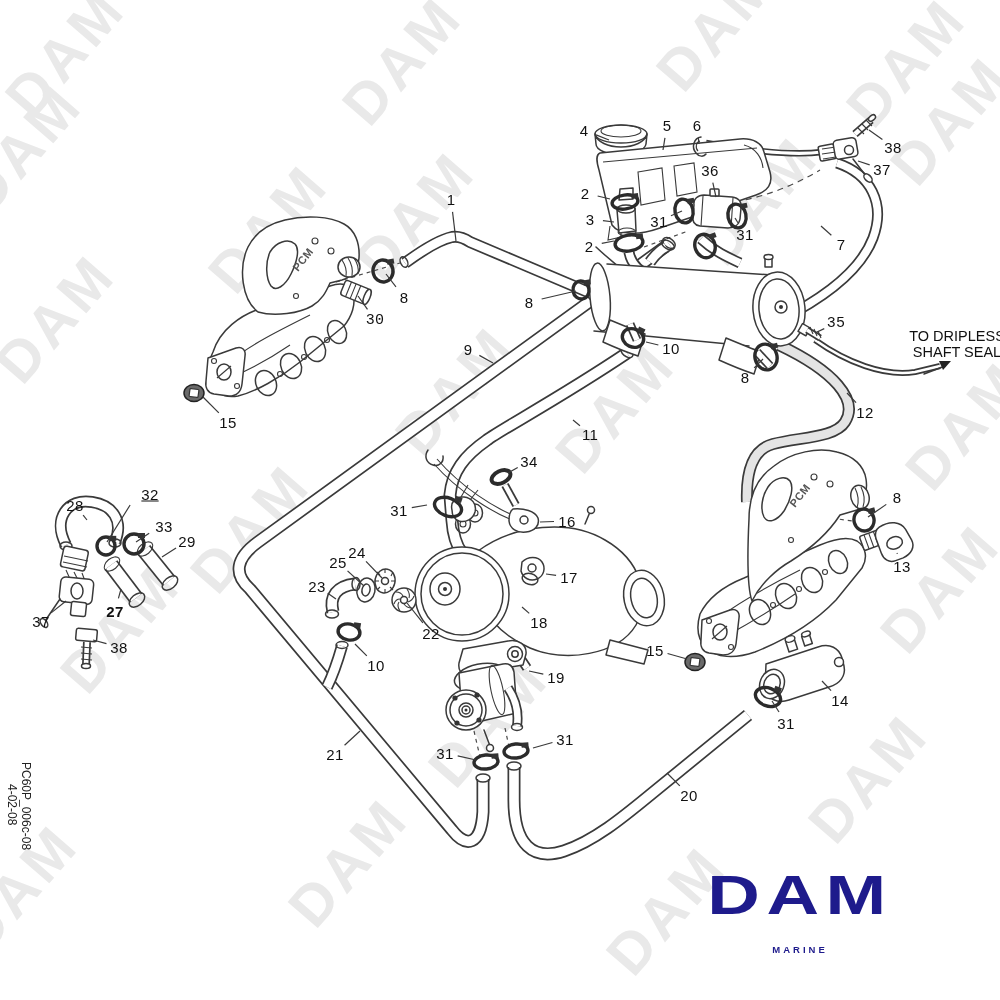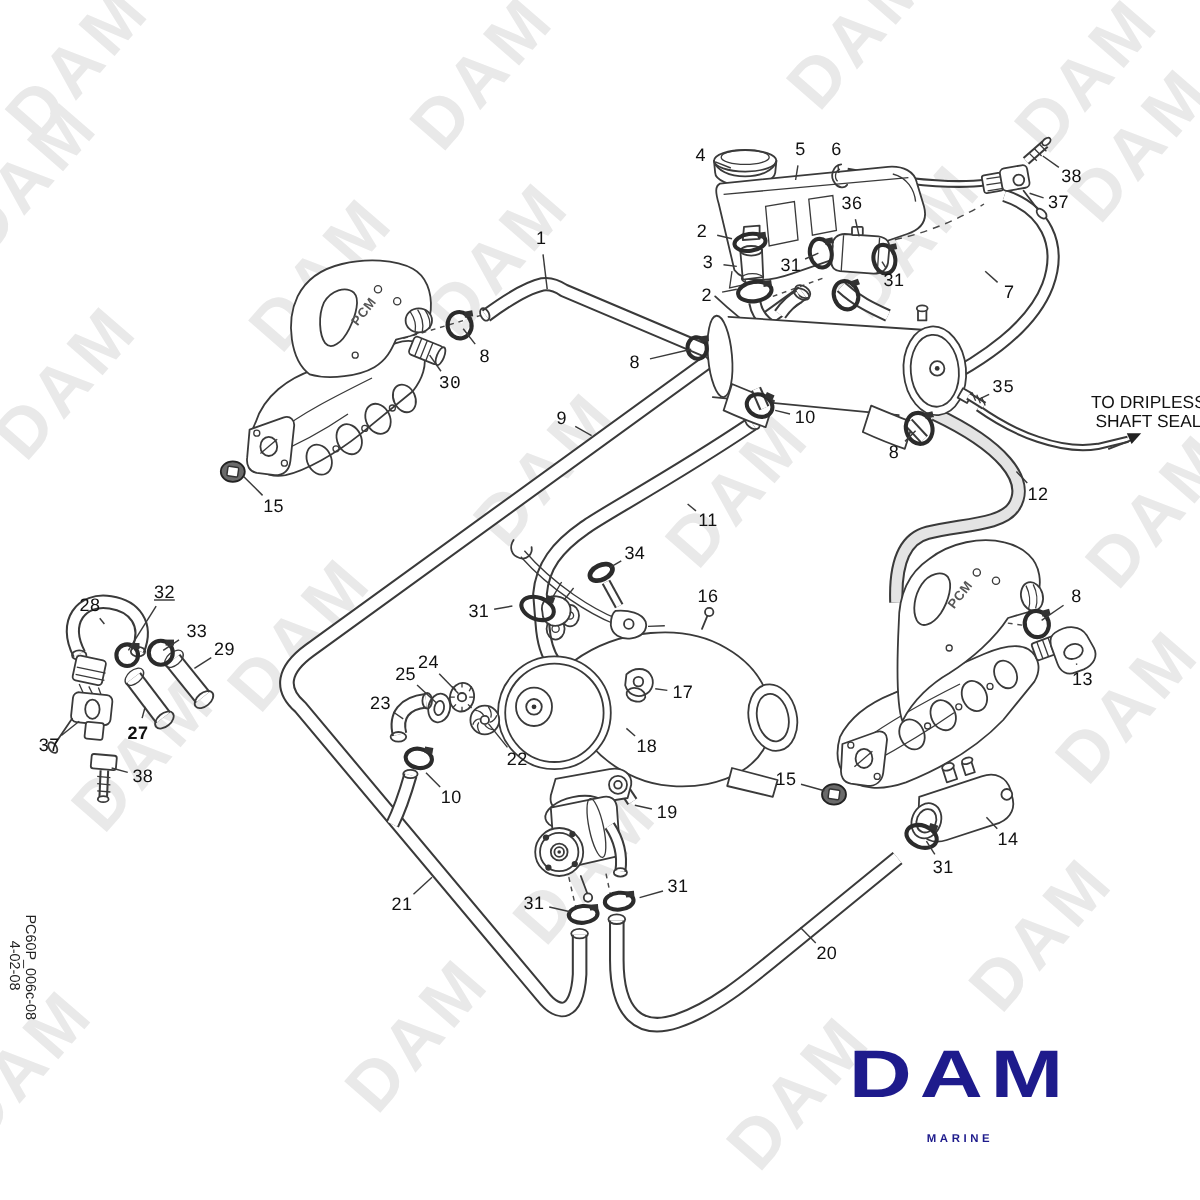--- a/index.html
+++ b/index.html
@@ -481,41 +481,41 @@
       <div class="plabel" style="left: 865px; top: 412px;">12</div>
       <div class="plabel" style="left: 745px; top: 377px;">8</div>
       <div class="plabel" style="left: 671px; top: 348px;">10</div>
       <div class="plabel" style="left: 468px; top: 349px;">9</div>
       <div class="plabel" style="left: 590px; top: 434px;">11</div>
       <div class="plabel" style="left: 529px; top: 461px;">34</div>
       <div class="plabel" style="left: 529px; top: 302px;">8</div>
       <div class="plabel" style="left: 404px; top: 297px;">8</div>
       <div class="plabel" style="left: 375px; top: 320px; font-family: Liberation Mono, monospace;">30</div>
       <div class="plabel" style="left: 228px; top: 422px;">15</div>
-      <div class="plabel" style="left: 567px; top: 497px; margin-left: 23px;">16</div>
+      <div class="plabel" style="left: 567px; top: 521px;">16</div>
       <div class="plabel" style="left: 569px; top: 577px;">17</div>
       <div class="plabel" style="left: 539px; top: 622px;">18</div>
       <div class="plabel" style="left: 431px; top: 633px;">22</div>
       <div class="plabel" style="left: 317px; top: 586px;">23</div>
       <div class="plabel" style="left: 357px; top: 552px;">24</div>
       <div class="plabel" style="left: 338px; top: 562px;">25</div>
       <div class="plabel" style="left: 376px; top: 665px;">10</div>
       <div class="plabel" style="left: 556px; top: 677px;">19</div>
       <div class="plabel" style="left: 335px; top: 754px;">21</div>
       <div class="plabel" style="left: 445px; top: 753px;">31</div>
       <div class="plabel" style="left: 565px; top: 739px;">31</div>
       <div class="plabel" style="left: 689px; top: 795px;">20</div>
       <div class="plabel" style="left: 655px; top: 650px;">15</div>
       <div class="plabel" style="left: 897px; top: 497px;">8</div>
       <div class="plabel" style="left: 902px; top: 566px;">13</div>
       <div class="plabel" style="left: 840px; top: 700px;">14</div>
       <div class="plabel" style="left: 786px; top: 723px;">31</div>
       <div class="plabel" style="left: 399px; top: 510px;">31</div>
       <div class="plabel" style="left: 75px; top: 505px;">28</div>
-      <div class="plabel" style="left: 137px; top: 494px; text-decoration: underline;">32</div>
+      <div class="plabel" style="left: 150px; top: 494px; text-decoration: underline;">32</div>
       <div class="plabel" style="left: 164px; top: 526px;">33</div>
       <div class="plabel" style="left: 187px; top: 541px;">29</div>
       <div class="plabel" style="left: 115px; top: 611px; font-weight: bold;">27</div>
       <div class="plabel" style="left: 41px; top: 621px;">37</div>
       <div class="plabel" style="left: 119px; top: 647px;">38</div>
     </div>
 
   <div class="callout">
     <div>TO DRIPLESS</div>
     <div>SHAFT SEAL</div>

